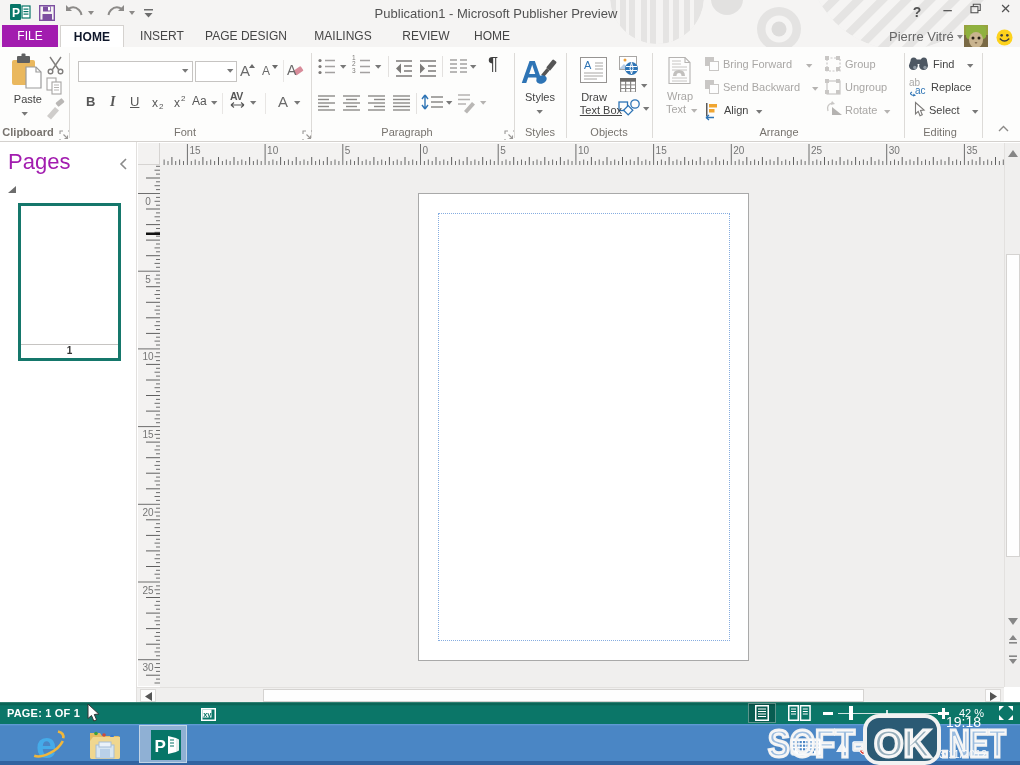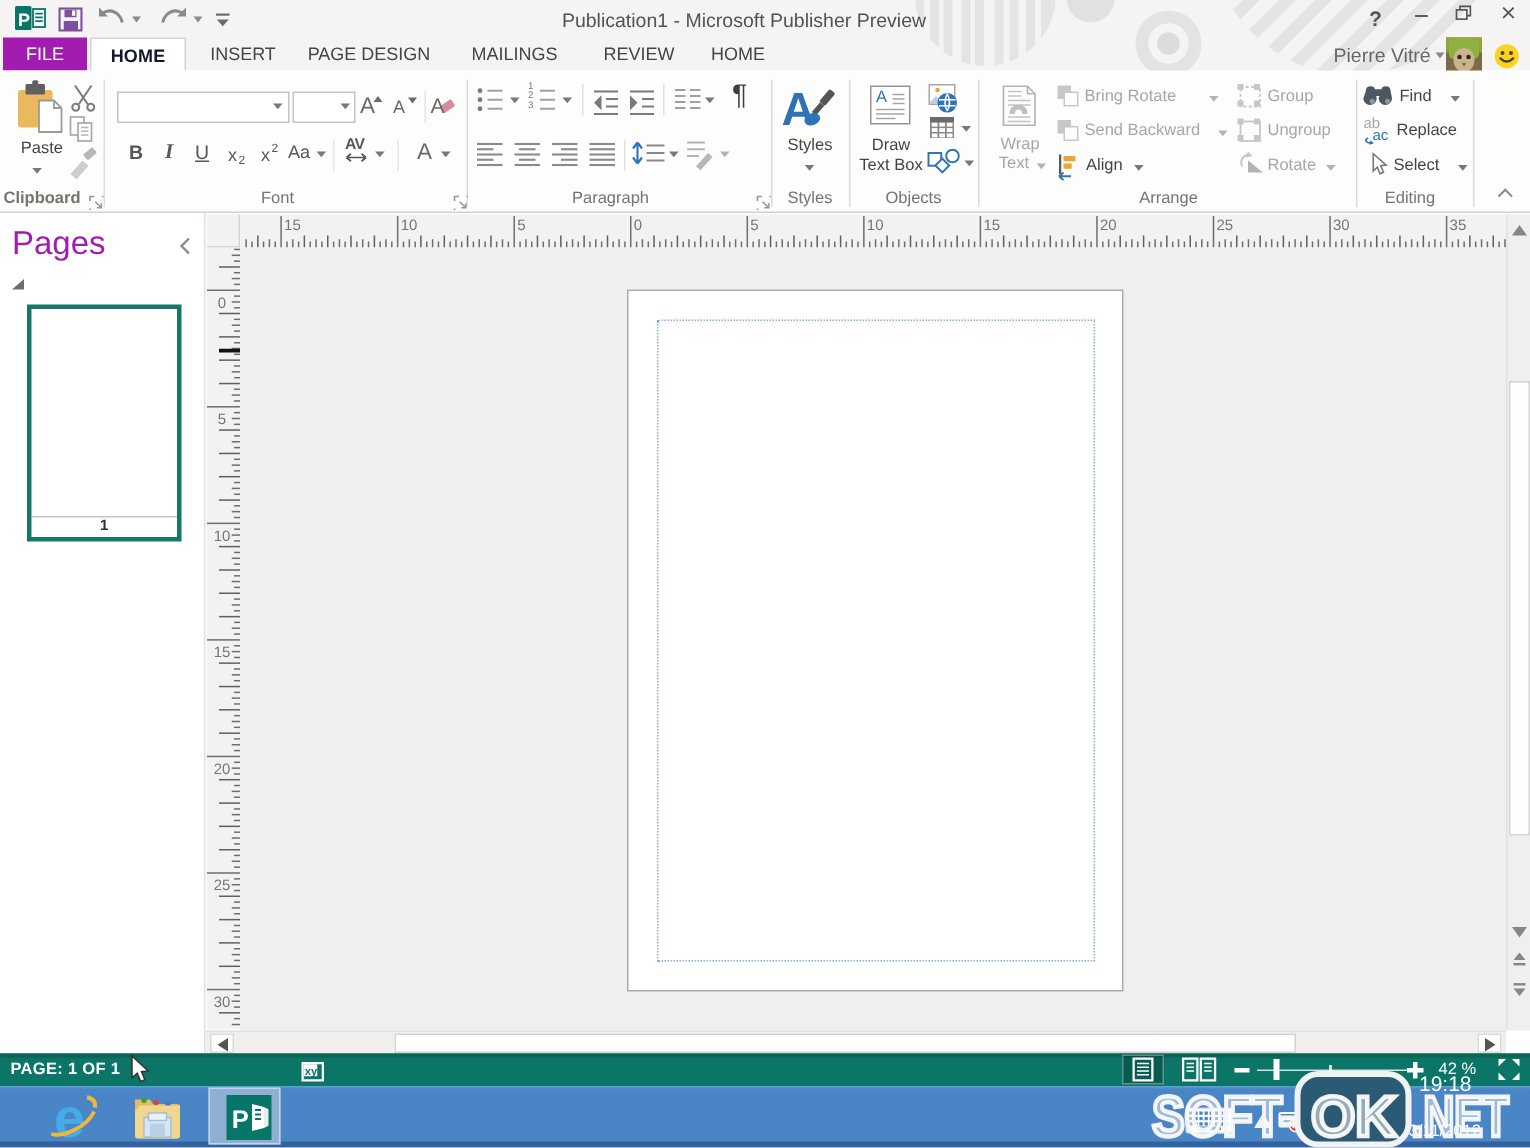--- a/index.html
+++ b/index.html
@@ -378,24 +378,24 @@
     <div class="rtext" style="left:181px;top:47px;font-size:8px;color:#575757;">2</div>
     <div class="rtext" style="left:192px;top:47px;font-size:12px;color:#575757;">Aa</div>
     <div class="rtext" style="left:230px;top:43px;font-size:10.5px;font-weight:bold;color:#575757;letter-spacing:-0.5px;">AV</div>
     <div class="rtext" style="left:278px;top:46px;font-size:15px;color:#6a6a6a;">A</div>
     <div class="rtext" style="left:352px;top:8px;font-size:6.5px;color:#7c7a78;line-height:6.3px;">1<br>2<br>3</div>
     <div class="rtext" style="left:488px;top:6px;font-size:19px;color:#3f3f3f;">¶</div>
     <div class="rtext" style="left:521px;top:8px;font-size:31px;font-weight:bold;color:#2e74b5;">A</div>
     <div class="rtext" style="left:517px;top:44px;width:46px;text-align:center;">Styles</div>
     <div class="rtext" style="left:584px;top:12px;font-size:11px;color:#2e74b5;">A</div>
     <div class="rtext" style="left:572px;top:44px;width:44px;text-align:center;">Draw</div>
-    <div class="rtext" style="left:566px;top:57px;width:56px;text-align:center;">Text Box</div>
+    <div class="rtext" style="left:566px;top:57px;width:56px;text-align:right;text-decoration:underline;">Text Box</div>
     <div class="rtext rgray" style="left:662px;top:43px;width:36px;text-align:center;">Wrap</div>
     <div class="rtext rgray" style="left:658px;top:56px;width:36px;text-align:center;">Text</div>
-    <div class="rtext rgray" style="left:723px;top:11px;">Bring Rotate</div>
+    <div class="rtext rgray" style="left:723px;top:11px;">Bring Forward</div>
     <div class="rtext rgray" style="left:723px;top:34px;">Send Backward</div>
     <div class="rtext" style="left:724px;top:57px;">Align</div>
     <div class="rtext rgray" style="left:845px;top:11px;">Group</div>
     <div class="rtext rgray" style="left:845px;top:34px;">Ungroup</div>
     <div class="rtext rgray" style="left:845px;top:57px;">Rotate</div>
     <div class="rtext" style="left:933px;top:11px;">Find</div>
     <div class="rtext" style="left:909px;top:30px;font-size:10px;color:#a9a7a5;">ab</div>
     <div class="rtext" style="left:915px;top:38px;font-size:10px;color:#2e74b5;">ac</div>
     <div class="rtext" style="left:931px;top:34px;text-align:right;">Replace</div>
     <div class="rtext" style="left:929px;top:57px;">Select</div>

